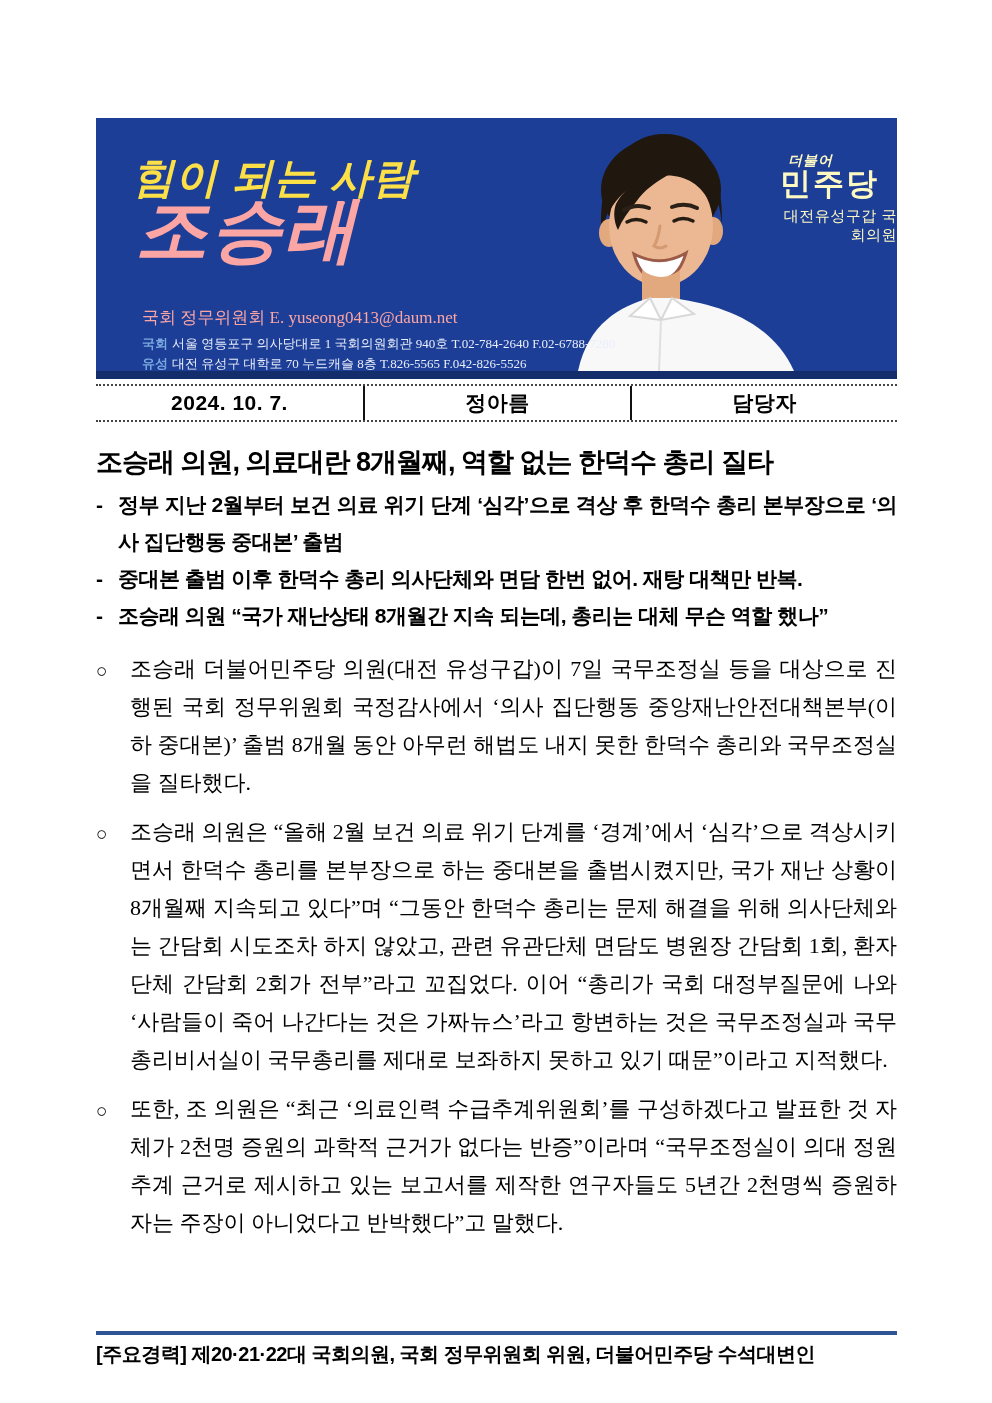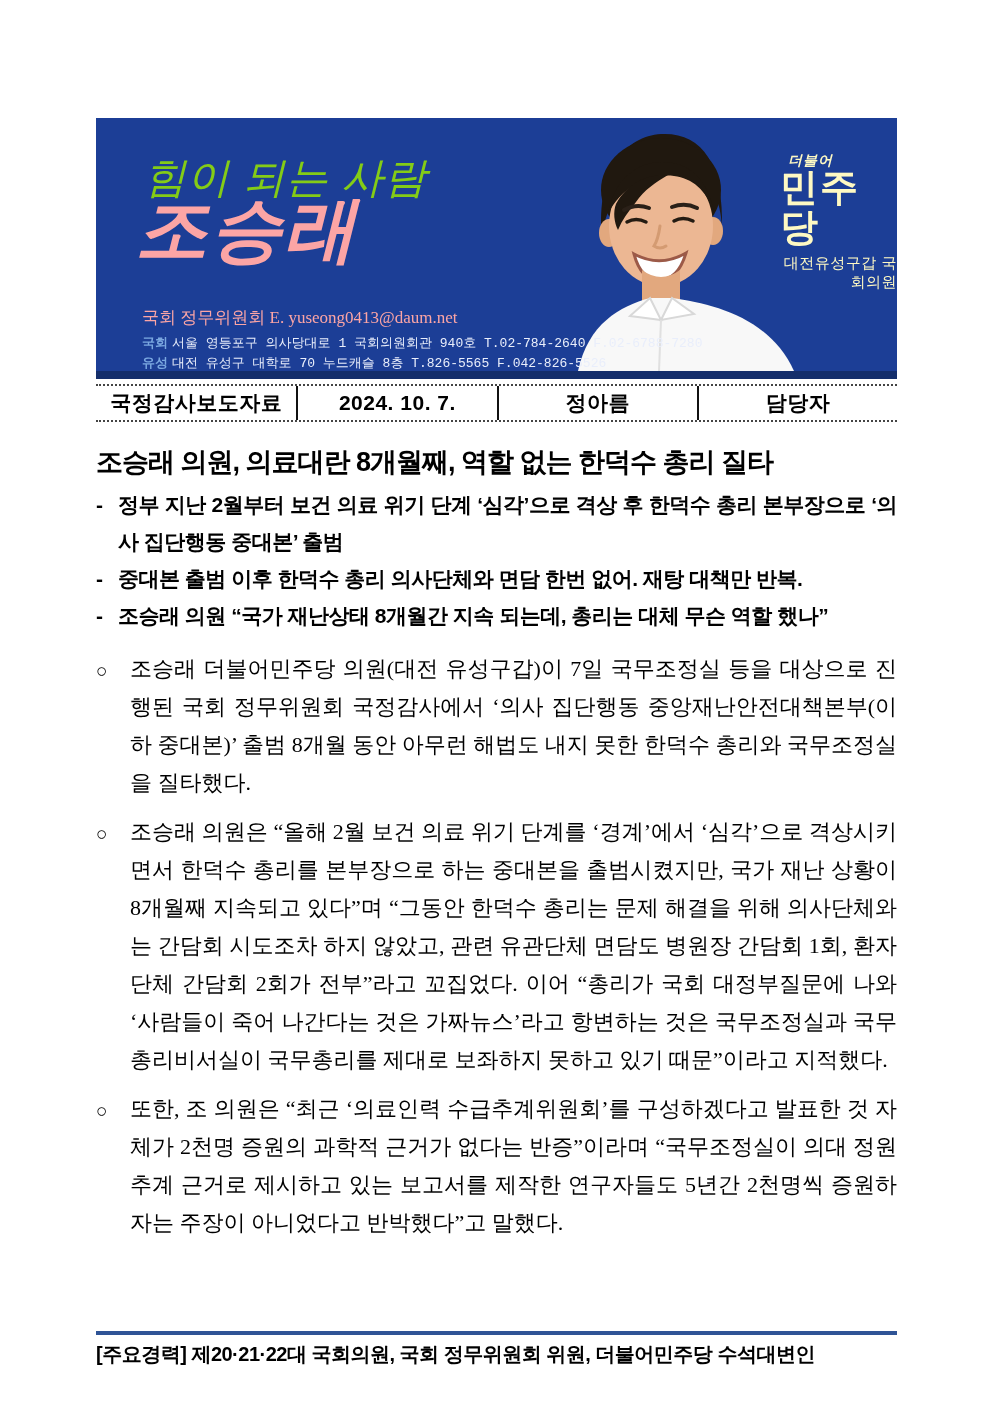--- a/index.html
+++ b/index.html
@@ -13,49 +13,49 @@
   
   .banner {
     position:absolute; left:96px; top:118px; width:801px; height:261px;
     background:#1c3e96; overflow:hidden;
   }
   .banner-strip {
     position:absolute; left:0; right:0; bottom:0; height:8px;
     background:#142e6b; z-index:5;
   }
   .slogan {
-    position:absolute; left:48px; top:32px;
-    font-size:42px; font-weight:400; font-style:italic;
-    color:#84cc16; letter-spacing:1px; white-space:nowrap; z-index:3;
+    position:absolute; left:36px; top:32px;
+    font-size:42px; font-weight:700; font-style:italic;
+    color:#fde047; letter-spacing:1px; white-space:nowrap; z-index:3;
   }
   .member-name {
     position:absolute; left:40px; top:74px;
     font-size:72px; font-weight:900; font-style:italic; line-height:1.05;
     color:#fca5a5; letter-spacing:2px; white-space:nowrap; z-index:3;
   }
   .contact-line {
     position:absolute; left:46px; top:188px;
     font-family:"Liberation Serif", serif;
     font-size:17px; color:#fca5a5; white-space:nowrap; z-index:3;
   }
   .addresses {
     position:absolute; left:46px; top:216px; z-index:3;
-    font-family:Liberation Mono, monospace;
+    font-family:Liberation Serif, serif;
     font-size:13px; line-height:20px; color:#e9eefb; white-space:nowrap;
   }
   .addr-label { color:#7aa7e0; font-weight:bold; margin-right:4px; }
 
   .portrait { position:absolute; left:460px; top:0; width:250px; height:253px; z-index:2; }
 
   .party-logo { position:absolute; left:684px; top:34px; z-index:4; color:#fef9c3; }
   .party-small {
     display:block; font-size:14px; font-style:italic; font-weight:bold;
     margin-left:8px; margin-bottom:-2px; letter-spacing:1px;
   }
-  .party-name { display:block; font-size:38px; font-weight:900; letter-spacing:2px; line-height:1.05; }
+  .party-name { display:block; font-size:31px; font-weight:900; letter-spacing:2px; line-height:1.05; }
   .party-sub { display:block; font-size:15px; margin-top:6px; letter-spacing:0.5px;text-align:right; }
 
   
   .info-table {
     position:absolute; left:96px; top:384px; width:801px; height:38px;
     display:flex; align-items:stretch;
     border-top:2px dotted #444; border-bottom:2px dotted #444;
   }
   .info-cell {
     flex:1 1 25%; display:flex; align-items:center; justify-content:center;
@@ -154,21 +154,20 @@
     <div class="party-logo">
       <span class="party-small">더불어</span>
       <span class="party-name">민주당</span>
       <span class="party-sub">대전유성구갑 국회의원</span>
     </div>
 
     <div class="banner-strip"></div>
   </div>
 
   <div class="info-table">
-    <div class="info-cell">국정감사보도자료</div>
     <div class="info-cell">2024. 10. 7.</div>
     <div class="info-cell">정아름</div>
     <div class="info-cell">담당자</div>
   </div>
 
   <div class="headline">조승래 의원, 의료대란 8개월째, 역할 없는 한덕수 총리 질타</div>
 
   <div class="bullets">
     <div class="bullet-item">
       <span class="bullet-marker">-</span>

